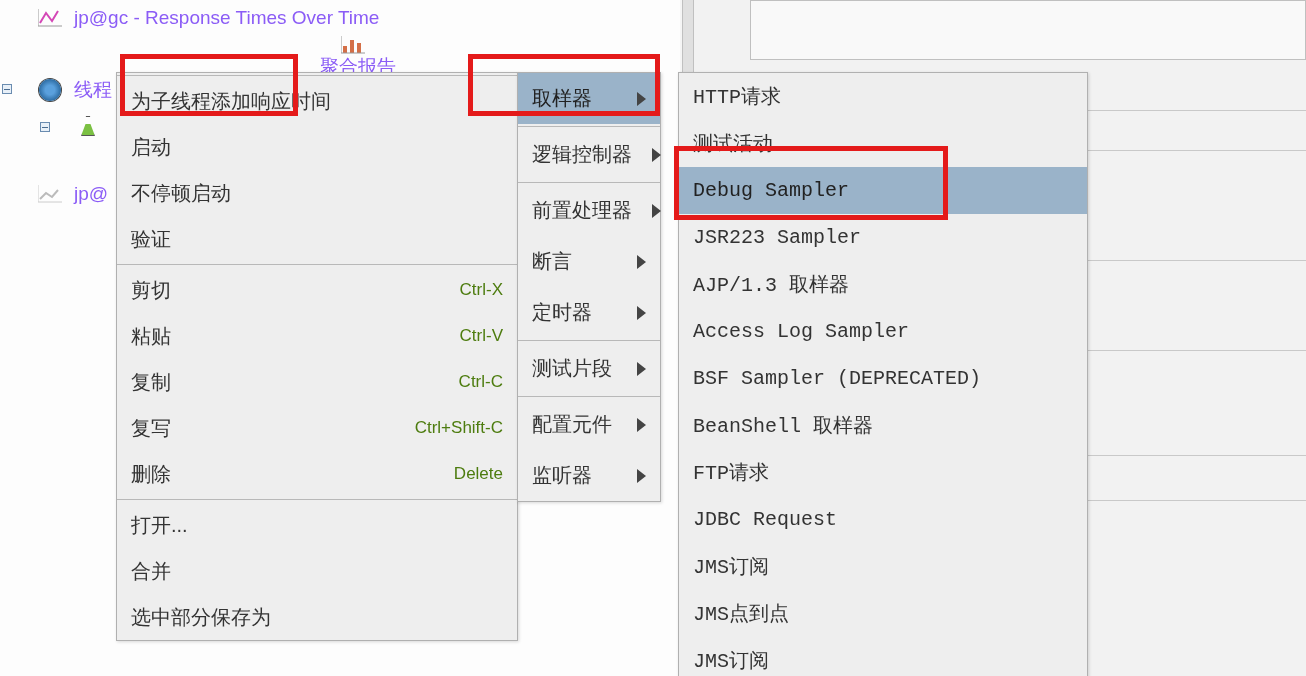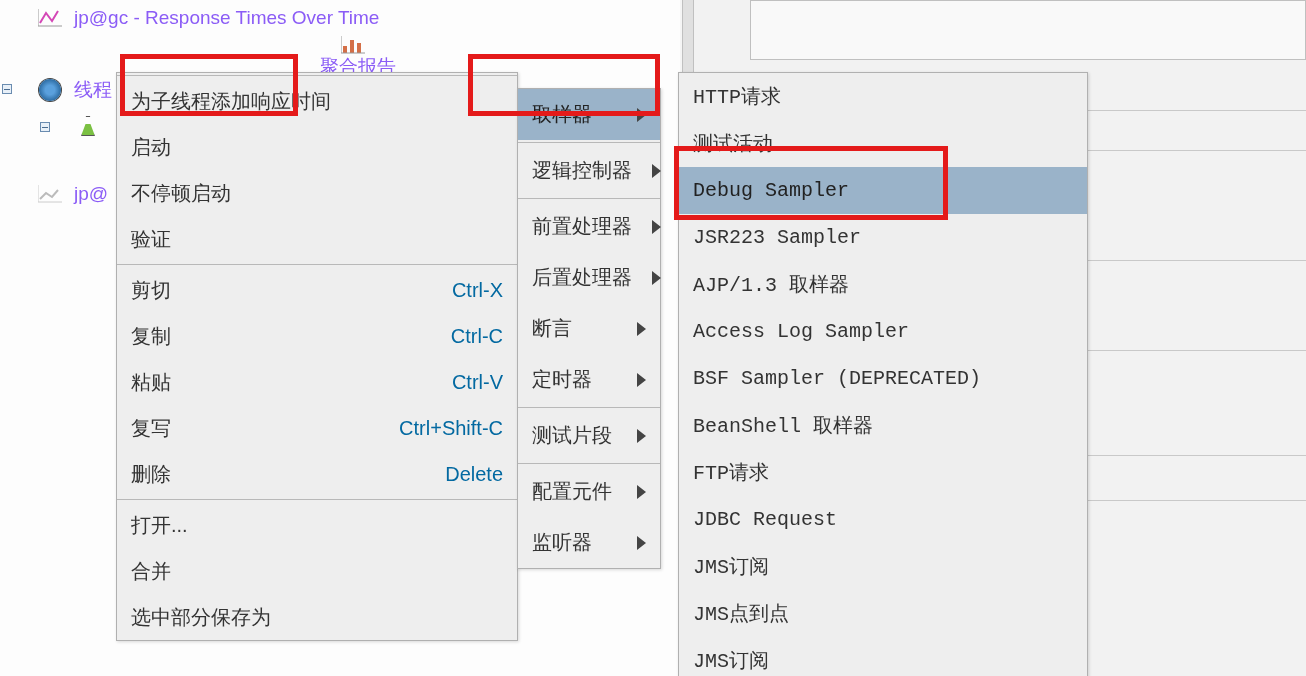--- a/index.html
+++ b/index.html
@@ -95,22 +95,22 @@
 .menu-item.highlighted {
   background: #9ab3c9;
   color: #222;
 }
 
 .menu-item .label {
   flex: 1;
 }
 
 .menu-item .shortcut {
-  color: #0369a1;
-  font-size: 20px;
+  color: #4d7c0f;
+  font-size: 17px;
   margin-left: 60px;
 }
 
 .menu-item .arrow {
   margin-left: 20px;
   width: 0;
   height: 0;
   border-top: 7px solid transparent;
   border-bottom: 7px solid transparent;
   border-left: 9px solid #444;
@@ -125,21 +125,21 @@
 
 #menu1 {
   left: 116px;
   top: 72px;
   width: 402px;
 }
 
 
 #menu2 {
   left: 517px;
-  top: 88px;
+  top: 72px;
   width: 144px;
 }
 
 #menu2 .menu-item { height: 51px; }
 
 
 #menu3 {
   left: 678px;
   top: 72px;
   width: 410px;
@@ -264,26 +264,26 @@
   </div>
   <div class="menu-item">
     <span class="label">验证</span>
   </div>
   <div class="menu-sep"></div>
   <div class="menu-item">
     <span class="label">剪切</span>
     <span class="shortcut">Ctrl-X</span>
   </div>
   <div class="menu-item">
+    <span class="label">粘贴</span>
+    <span class="shortcut">Ctrl-V</span>
+  </div>
+  <div class="menu-item">
     <span class="label">复制</span>
     <span class="shortcut">Ctrl-C</span>
-  </div>
-  <div class="menu-item">
-    <span class="label">粘贴</span>
-    <span class="shortcut">Ctrl-V</span>
   </div>
   <div class="menu-item">
     <span class="label">复写</span>
     <span class="shortcut">Ctrl+Shift-C</span>
   </div>
   <div class="menu-item">
     <span class="label">删除</span>
     <span class="shortcut">Delete</span>
   </div>
   <div class="menu-sep"></div>
@@ -307,24 +307,20 @@
   <div class="menu-item">
     <span class="label">逻辑控制器</span>
     <span class="arrow"></span>
   </div>
   <div class="menu-sep"></div>
   <div class="menu-item">
     <span class="label">前置处理器</span>
     <span class="arrow"></span>
   </div>
   <div class="menu-item">
-    <span class="label">后置处理器</span>
-    <span class="arrow"></span>
-  </div>
-  <div class="menu-item">
     <span class="label">断言</span>
     <span class="arrow"></span>
   </div>
   <div class="menu-item">
     <span class="label">定时器</span>
     <span class="arrow"></span>
   </div>
   <div class="menu-sep"></div>
   <div class="menu-item">
     <span class="label">测试片段</span>

